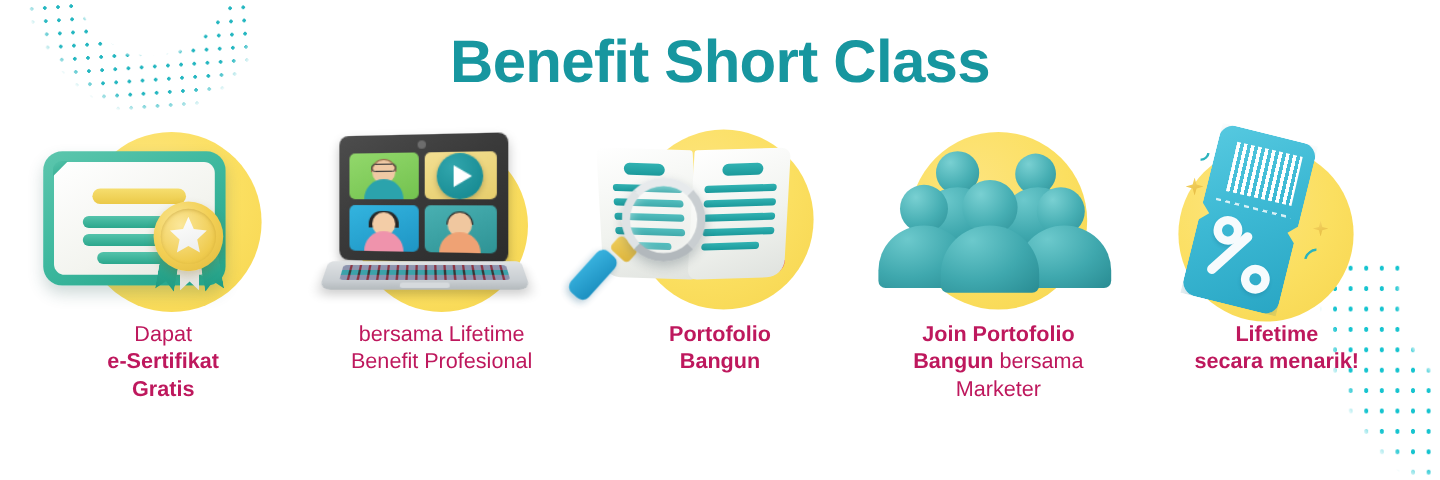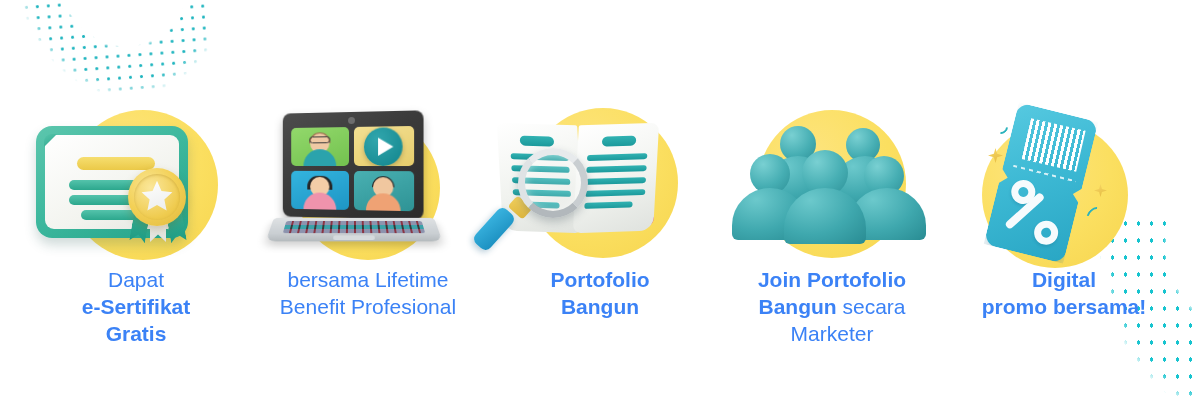--- a/index.html
+++ b/index.html
@@ -44,21 +44,21 @@
     display: flex; align-items: flex-start; justify-content: center;
   }
   .benefit { width: 232px; position: relative; }
   .art { position: relative; height: 155px; width: 232px; }
   .disc {
     position: absolute; border-radius: 50%;
     background: radial-gradient(circle at 36% 30%, #fde47d 0%, #fbdf60 55%, #f6d54f 100%);
   }
   .caption {
     margin-top: 8px; text-align: center;
-    font-size: 21px; line-height: 1.28; color: #3b82f6;
+    font-size: 18px; line-height: 1.28; color: #be185d;
   }
   .caption .b { font-weight: bold; }
 
   
   .c-disc { width: 150px; height: 150px; left: 48px; top: 6px; }
   .cert {
     position: absolute; left: 16px; top: 22px; width: 152px; height: 112px;
     border-radius: 16px;
     background: linear-gradient(150deg, #5cc6ad 0%, #3db89e 48%, #23a288 100%);
     box-shadow: 0 7px 12px rgba(40,90,85,.22);
@@ -249,20 +249,21 @@
   .squig { border: 2.6px solid #2bb3bd; border-radius: 50%; border-color: #2bb3bd transparent transparent transparent; }
 </style>
 </head>
 <body>
 
 <div id="page">
 
   <div id="dots-tl" class="dotfield"></div>
   <div id="dots-br" class="dotfield"></div>
 
+  <div id="title">Benefit Short Class</div>
 
   <div id="row">
 
     <div class="benefit">
       <div class="art">
         <div class="disc c-disc"></div>
         <div class="cert">
           <div class="cert-inner">
             <div class="cl y"></div>
             <div class="cl t t1"></div>
@@ -379,21 +380,21 @@
             <div class="p-body" style="left:108px;top:62px;width:78px;height:52px"></div>
           </div>
           <div class="person">
             <div class="p-head" style="left:62px;top:24px;width:46px;height:46px"></div>
             <div class="p-body" style="left:44px;top:62px;width:82px;height:56px"></div>
           </div>
         </div>
       </div>
       <div class="caption">
         <div class="b">Join Portofolio</div>
-        <div><span class="b">Bangun</span><span> secara</span></div>
+        <div><span class="b">Bangun</span><span> bersama</span></div>
         <div>Marketer</div>
       </div>
     </div>
 
     <div class="benefit">
       <div class="art">
         <div class="disc v-disc"></div>
         <div class="spark star4" style="left:40px;top:44px"></div>
         <div class="spark star4" style="left:146px;top:80px;width:13px;height:13px"></div>
         <div class="spark squig" style="left:46px;top:16px;width:14px;height:14px;transform:rotate(140deg)"></div>
@@ -404,19 +405,19 @@
             <div class="perf"></div>
             <div class="pct">
               <div class="o o1"></div>
                 <div class="slash"></div>
                 <div class="o o2"></div>
             </div>
           </div>
         </div>
       </div>
       <div class="caption">
-        <div class="b">Digital</div>
-        <div class="b">promo bersama!</div>
+        <div class="b">Lifetime</div>
+        <div class="b">secara menarik!</div>
       </div>
     </div>
 
   </div>
 </div>
 
 </body></html>

